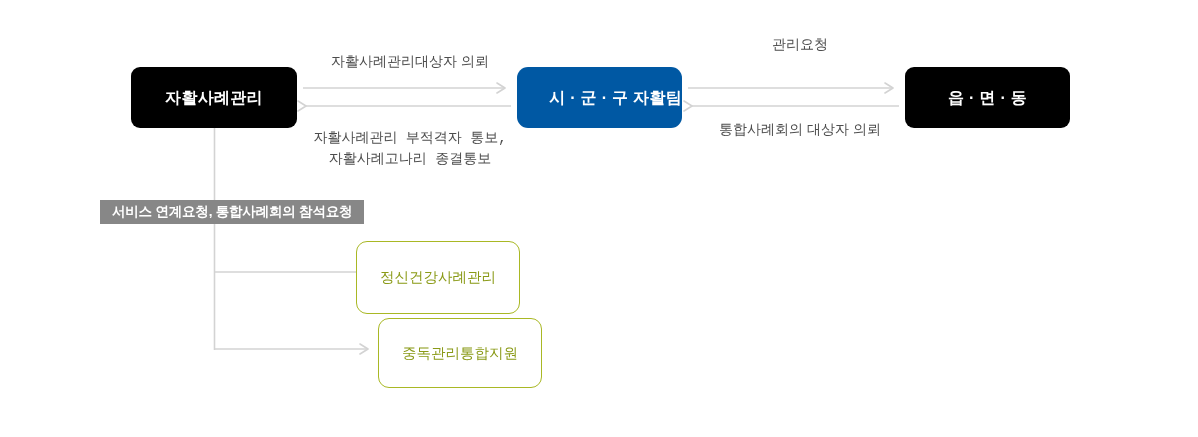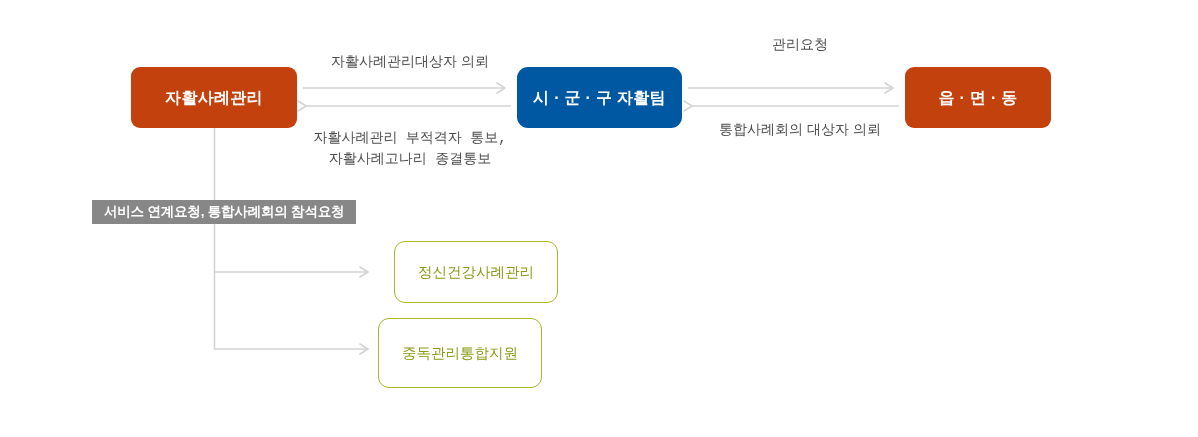--- a/index.html
+++ b/index.html
@@ -43,43 +43,43 @@
   }
 
   .node-filled {
     color: #ffffff;
     font-weight: bold;
     font-size: 16px;
     letter-spacing: 0.3px;
   }
 
   .node-green {
-    background: #c2410c;
+    background: #000000;
     border-radius: 9px;
   }
 
   .node-blue {
     background: #0058a3;
     border-radius: 11px;
   }
 
   .node-outline {
     background: #ffffff;
     border: 1px solid #a9b824;
     border-radius: 11px;
     color: #8a9a17;
     font-size: 14.5px;
     font-weight: normal;
   }
 
   
   #node-case-mgmt      { left: 131px; top: 67px;  width: 166px; height: 61px; }
-  #node-sigungu-team   { left: 517px; top: 67px;  width: 165px; height: 61px; }
-  #node-eupmyeondong   { left: 905px; top: 67px;  width: 146px; height: 61px; }
-  #node-mental-health  { left: 394px; top: 241px; width: 164px; height: 62px; font-family: Liberation Serif, serif; }
+  #node-sigungu-team   { left: 517px; top: 67px;  width: 165px; height: 61px; justify-content: flex-end; }
+  #node-eupmyeondong   { left: 905px; top: 67px;  width: 165px; height: 61px; }
+  #node-mental-health  { left: 356px; top: 241px; width: 164px; height: 73px; font-family: Liberation Serif, serif; }
   #node-addiction      { left: 378px; top: 318px; width: 164px; height: 70px; }
 
   
   .edge-label {
     position: absolute;
     color: #4d4d4d;
     font-size: 14px;
     line-height: 1.5;
     text-align: center;
     white-space: nowrap;
@@ -88,21 +88,21 @@
   #label-left-top     { left: 300px; top: 51px;  width: 220px; }
   #label-left-bottom  { left: 300px; top: 128px; width: 220px; font-family: Liberation Mono, monospace; }
   #label-right-top    { left: 690px; top: 34px;  width: 220px; }
   #label-right-bottom { left: 690px; top: 119px; width: 220px; }
 
   .edge-label .line { display: block; }
 
   
   #label-service-link {
     position: absolute;
-    left: 92px;
+    left: 100px;
     top: 200px;
     height: 24px;
     padding: 0 12px;
     display: flex;
     align-items: center;
     background: #878787;
     color: #ffffff;
     font-size: 13.5px;
     font-weight: bold;
     white-space: nowrap;

